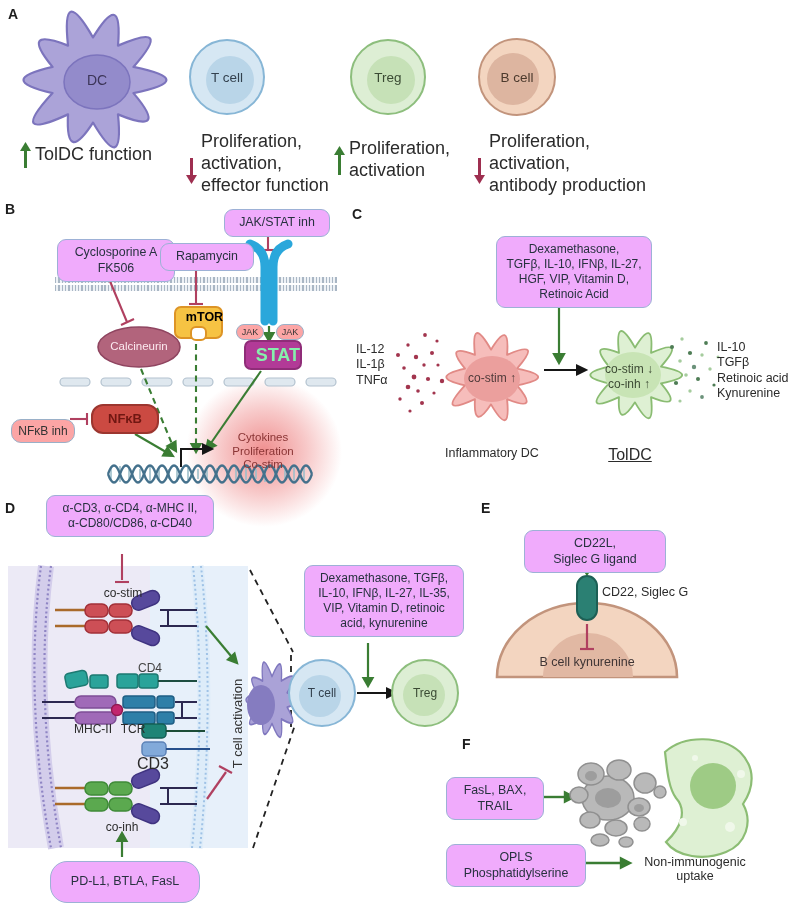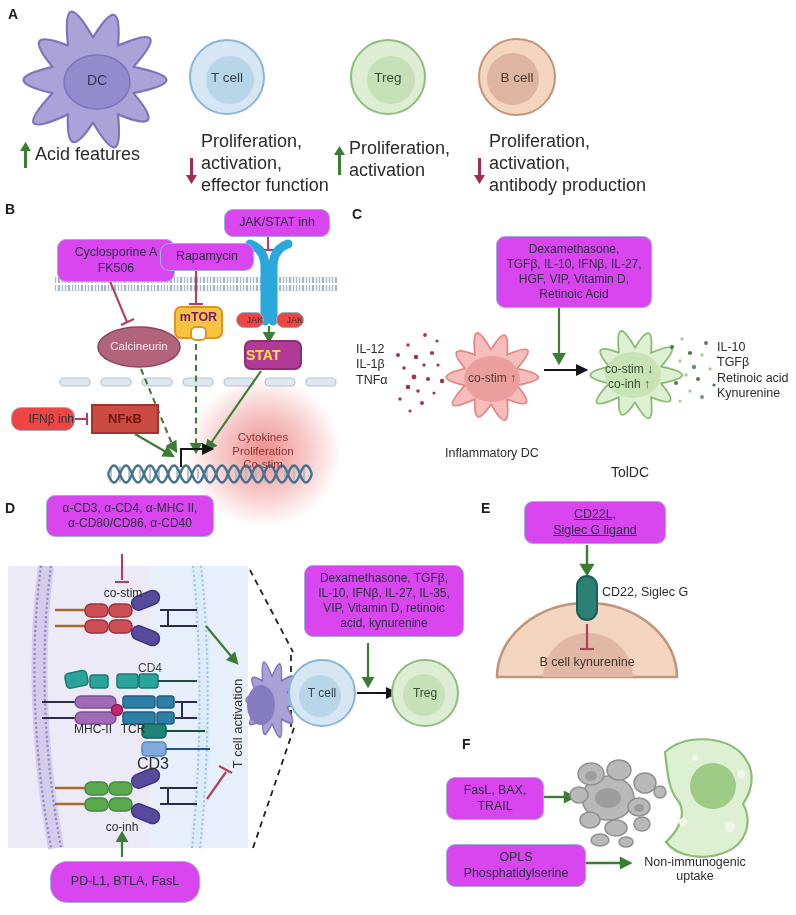--- a/index.html
+++ b/index.html
@@ -1,34 +1,34 @@
 <!DOCTYPE html>
 <html><head>
 <meta charset="utf-8">
 <style>
   html,body{margin:0;padding:0;background:#fff;}
   #fig{position:relative;width:796px;height:915px;background:#ffffff;overflow:hidden;
        font-family:"Liberation Sans",sans-serif;color:#2b2b2b;}
   .abs{position:absolute;}
   .ml{white-space:pre-line;}
   .plabel{font-weight:bold;font-size:14px;color:#1d1d1d;z-index:5;}
-  .infobox{position:absolute;background:#d946ef;border:1.6px solid #9db1d6;border-radius:9px;
+  .infobox{position:absolute;background:#f0abfc;border:1.6px solid #9db1d6;border-radius:9px;
            color:#27313f;font-size:12.4px;line-height:1.25;text-align:center;padding:5px 7px;z-index:4;}
   .cap{position:absolute;display:flex;gap:4px;align-items:center;font-size:18px;line-height:1.22;z-index:4;}
   .txt{position:absolute;z-index:4;}
   .ctr{text-align:center;}
   .hatch{position:absolute;height:5.5px;background:repeating-linear-gradient(90deg,#a9b6c4 0 1.3px,#eef2f6 1.3px 3.3px);z-index:1;}
   .glow{position:absolute;width:156px;height:150px;z-index:1;
         background:radial-gradient(closest-side,rgba(228,60,60,.58),rgba(228,60,60,.28) 55%,rgba(228,60,60,0) 100%);}
   svg.layer{position:absolute;z-index:2;overflow:visible;}
-  .pill{position:absolute;z-index:4;background:#ef4444;border:1.4px solid #9ab0c8;border-radius:10px;
-        font-size:9px;text-align:right;color:#333;}
+  .pill{position:absolute;z-index:4;background:#fca5a5;border:1.4px solid #9ab0c8;border-radius:10px;
+        font-size:9px;text-align:center;color:#333;margin-top:12px;}
   .statbox{position:absolute;z-index:4;background:#b23a97;border:2px solid #8f2d78;border-radius:7px;
-        color:#fde047;font-weight:bold;font-size:14px;text-align:left;}
-  .nfkbbox{position:absolute;z-index:4;background:#cb4a42;border:2px solid #9c362f;border-radius:0;
+        color:#86efac;font-weight:bold;font-size:18px;text-align:right;}
+  .nfkbbox{position:absolute;z-index:4;background:#cb4a42;border:2px solid #9c362f;border-radius:12px;
         color:#701712;font-weight:bold;font-size:13px;text-align:center;}
   .vert{transform:rotate(-90deg);transform-origin:center;}
 </style>
 </head>
 <body>
 
 <div id="fig">
 
   <svg width="0" height="0" style="position:absolute">
     <defs>
@@ -53,21 +53,21 @@
   <div class="txt ctr" style="left:348px;top:70px;width:80px;font-size:13.5px;color:#3a4a33;">Treg</div>
   <div class="txt ctr" style="left:477px;top:70px;width:80px;font-size:13.5px;color:#4c3a2d;">B cell</div>
 
   <div class="cap" style="left:20px;top:142px;">
     <svg width="11" height="26">
         <g fill="#3a7d33">
           <polygon points="5.5,0 0,9 11,9"></polygon>
           <rect x="4" y="7" width="3" height="19"></rect>
         </g>
       </svg>
-    <div class="ml">Acid features</div>
+    <div class="ml">TolDC function</div>
   </div>
   <div class="cap" style="left:186px;top:131px;">
     <svg width="11" height="40">
         <g fill="#9e2f50">
           <polygon points="5.5,40 0,31 11,31"></polygon>
           <rect x="4" y="14" width="3" height="19"></rect>
         </g>
       </svg>
     <div class="ml">Proliferation,
 activation,
@@ -164,23 +164,23 @@
     </g>
   </svg>
 
   <div class="infobox ml" style="left:57px;top:239px;width:102px;">Cyclosporine A
 FK506</div>
   <div class="infobox" style="left:160px;top:243px;width:78px;">Rapamycin</div>
   <div class="infobox" style="left:224px;top:209px;width:90px;">JAK/STAT inh</div>
   <div class="pill" style="left:236px;top:312px;width:26px;height:14px;line-height:14px;">JAK</div>
   <div class="pill" style="left:276px;top:312px;width:26px;height:14px;line-height:14px;">JAK</div>
   <div class="txt ctr" style="left:98px;top:340px;width:82px;font-size:11.5px;color:#fce9ef;">Calcineurin</div>
-  <div class="txt ctr" style="left:175px;top:310px;width:47px;font-size:12.5px;font-weight:bold;color:#701a75;">mTOR</div>
+  <div class="txt ctr" style="left:181px;top:310px;width:47px;font-size:12.5px;font-weight:bold;color:#000000;">mTOR</div>
   <div class="statbox" style="left:244px;top:340px;width:54px;height:26px;line-height:26px;">STAT</div>
-  <div class="pill" style="left:11px;top:407px;width:62px;height:22px;line-height:22px;font-size:12px;">IFNβ inh</div>
+  <div class="pill" style="left:11px;top:407px;width:62px;height:22px;line-height:22px;font-size:12px;">NFκB inh</div>
   <div class="nfkbbox" style="left:91px;top:404px;width:64px;height:26px;line-height:26px;">NFκB</div>
   <div class="txt ctr ml" style="left:213px;top:431px;width:100px;font-size:11.5px;line-height:1.18;color:#8a3535;">Cytokines
 Proliferation
 Co-stim</div>
 
   <div class="abs plabel" style="left:352px;top:206px;">C</div>
 
   <svg class="layer" style="left:350px;top:205px;" width="446" height="265">
     <g stroke="#3a7d33" stroke-width="2.2" fill="#3a7d33">
       <path d="M209,102 V150" fill="none"></path>
@@ -242,21 +242,21 @@
 IL-1β
 TNFα</div>
   <div class="txt ctr" style="left:452px;top:371px;width:80px;font-size:12px;color:#503a3a;">co-stim ↑</div>
   <div class="txt ctr ml" style="left:589px;top:362px;width:80px;font-size:12px;line-height:1.25;color:#3c4a34;">co-stim ↓
 co-inh ↑</div>
   <div class="txt ml" style="left:717px;top:340px;font-size:12.5px;line-height:1.22;">IL-10
 TGFβ
 Retinoic acid
 Kynurenine</div>
   <div class="txt ctr" style="left:432px;top:446px;width:120px;font-size:12.5px;">Inflammatory DC</div>
-  <div class="txt ctr" style="left:590px;top:464px;width:80px;font-size:14px;">TolDC</div>
+  <div class="txt ctr" style="left:590px;top:446px;width:80px;font-size:16px;text-decoration:underline;">TolDC</div>
 
   <div class="abs plabel" style="left:5px;top:500px;">D</div>
 
   <svg class="layer" style="left:0;top:500px;" width="470" height="415">
     <rect x="8" y="66" width="142" height="282" fill="#eceaf6"></rect>
     <rect x="150" y="66" width="98" height="282" fill="#e7f0fa"></rect>
 
     <g fill="none">
       <path d="M46,66 C36,140 36,240 56,348" stroke="#d3cdeb" stroke-width="16"></path>
       <path d="M41,66 C31,140 31,240 51,348" stroke="#8f85c4" stroke-width="2.2" stroke-dasharray="2 2.6"></path>
@@ -396,21 +396,21 @@
         <polygon points="107,74 101.5,65 112.5,65"></polygon>
     </g>
     <path d="M17,177 A90,74 0 0 1 197,177 Z" fill="#f3d5c0" stroke="#c2947c" stroke-width="2.6"></path>
     <path d="M63,177 A45,44 0 0 1 153,177 Z" fill="#e1b8a3"></path>
     <rect x="97" y="76" width="20" height="44" rx="10" fill="#2b8073" stroke="#1d5f55" stroke-width="2"></rect>
     <g stroke="#b04060" stroke-width="2.2" fill="none">
       <path d="M107,124 V148"></path>
         <path d="M100,149 H114"></path>
     </g>
   </svg>
-  <div class="infobox ml" style="left:524px;top:501px;width:126px;text-decoration:underline;">CD22L,
+  <div class="infobox ml" style="left:524px;top:530px;width:126px;">CD22L,
 Siglec G ligand</div>
   <div class="txt" style="left:602px;top:585px;font-size:12.5px;">CD22, Siglec G</div>
   <div class="txt ctr" style="left:527px;top:655px;width:120px;font-size:12.5px;color:#3f3535;">B cell kynurenine</div>
 
   <div class="abs plabel" style="left:462px;top:736px;">F</div>
 
   <svg class="layer" style="left:440px;top:730px;" width="356" height="180">
     <g stroke="#3a7d33" stroke-width="2.4" fill="#3a7d33">
       <path d="M97,67 H126" fill="none"></path>
         <polygon points="134,67 125,62.5 125,71.5"></polygon>

